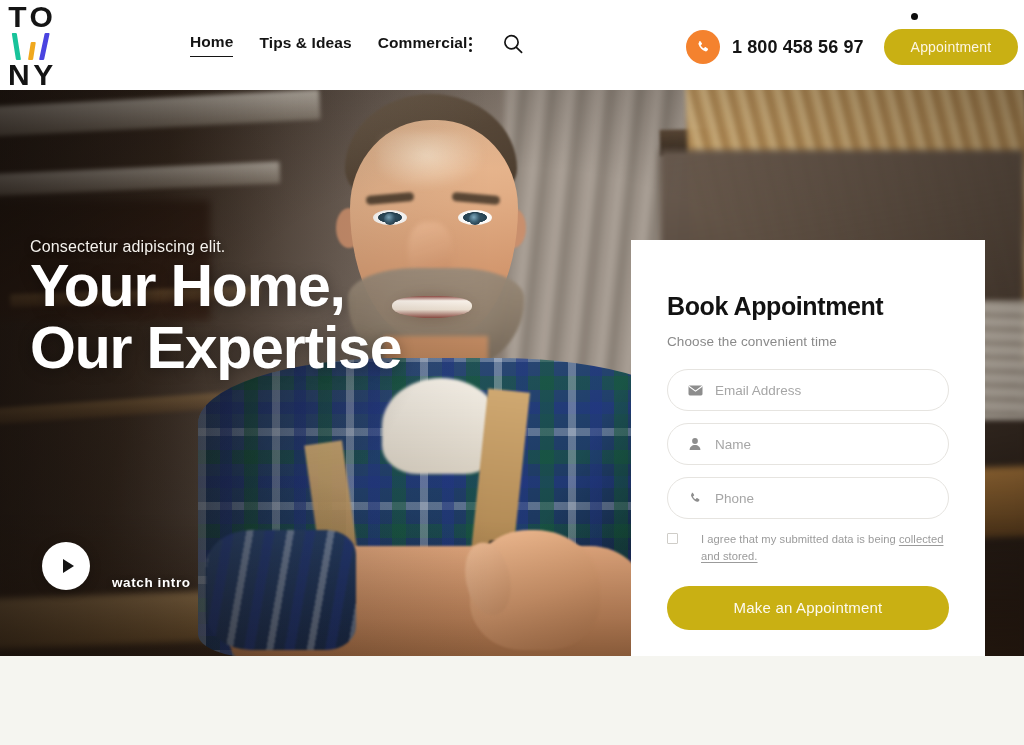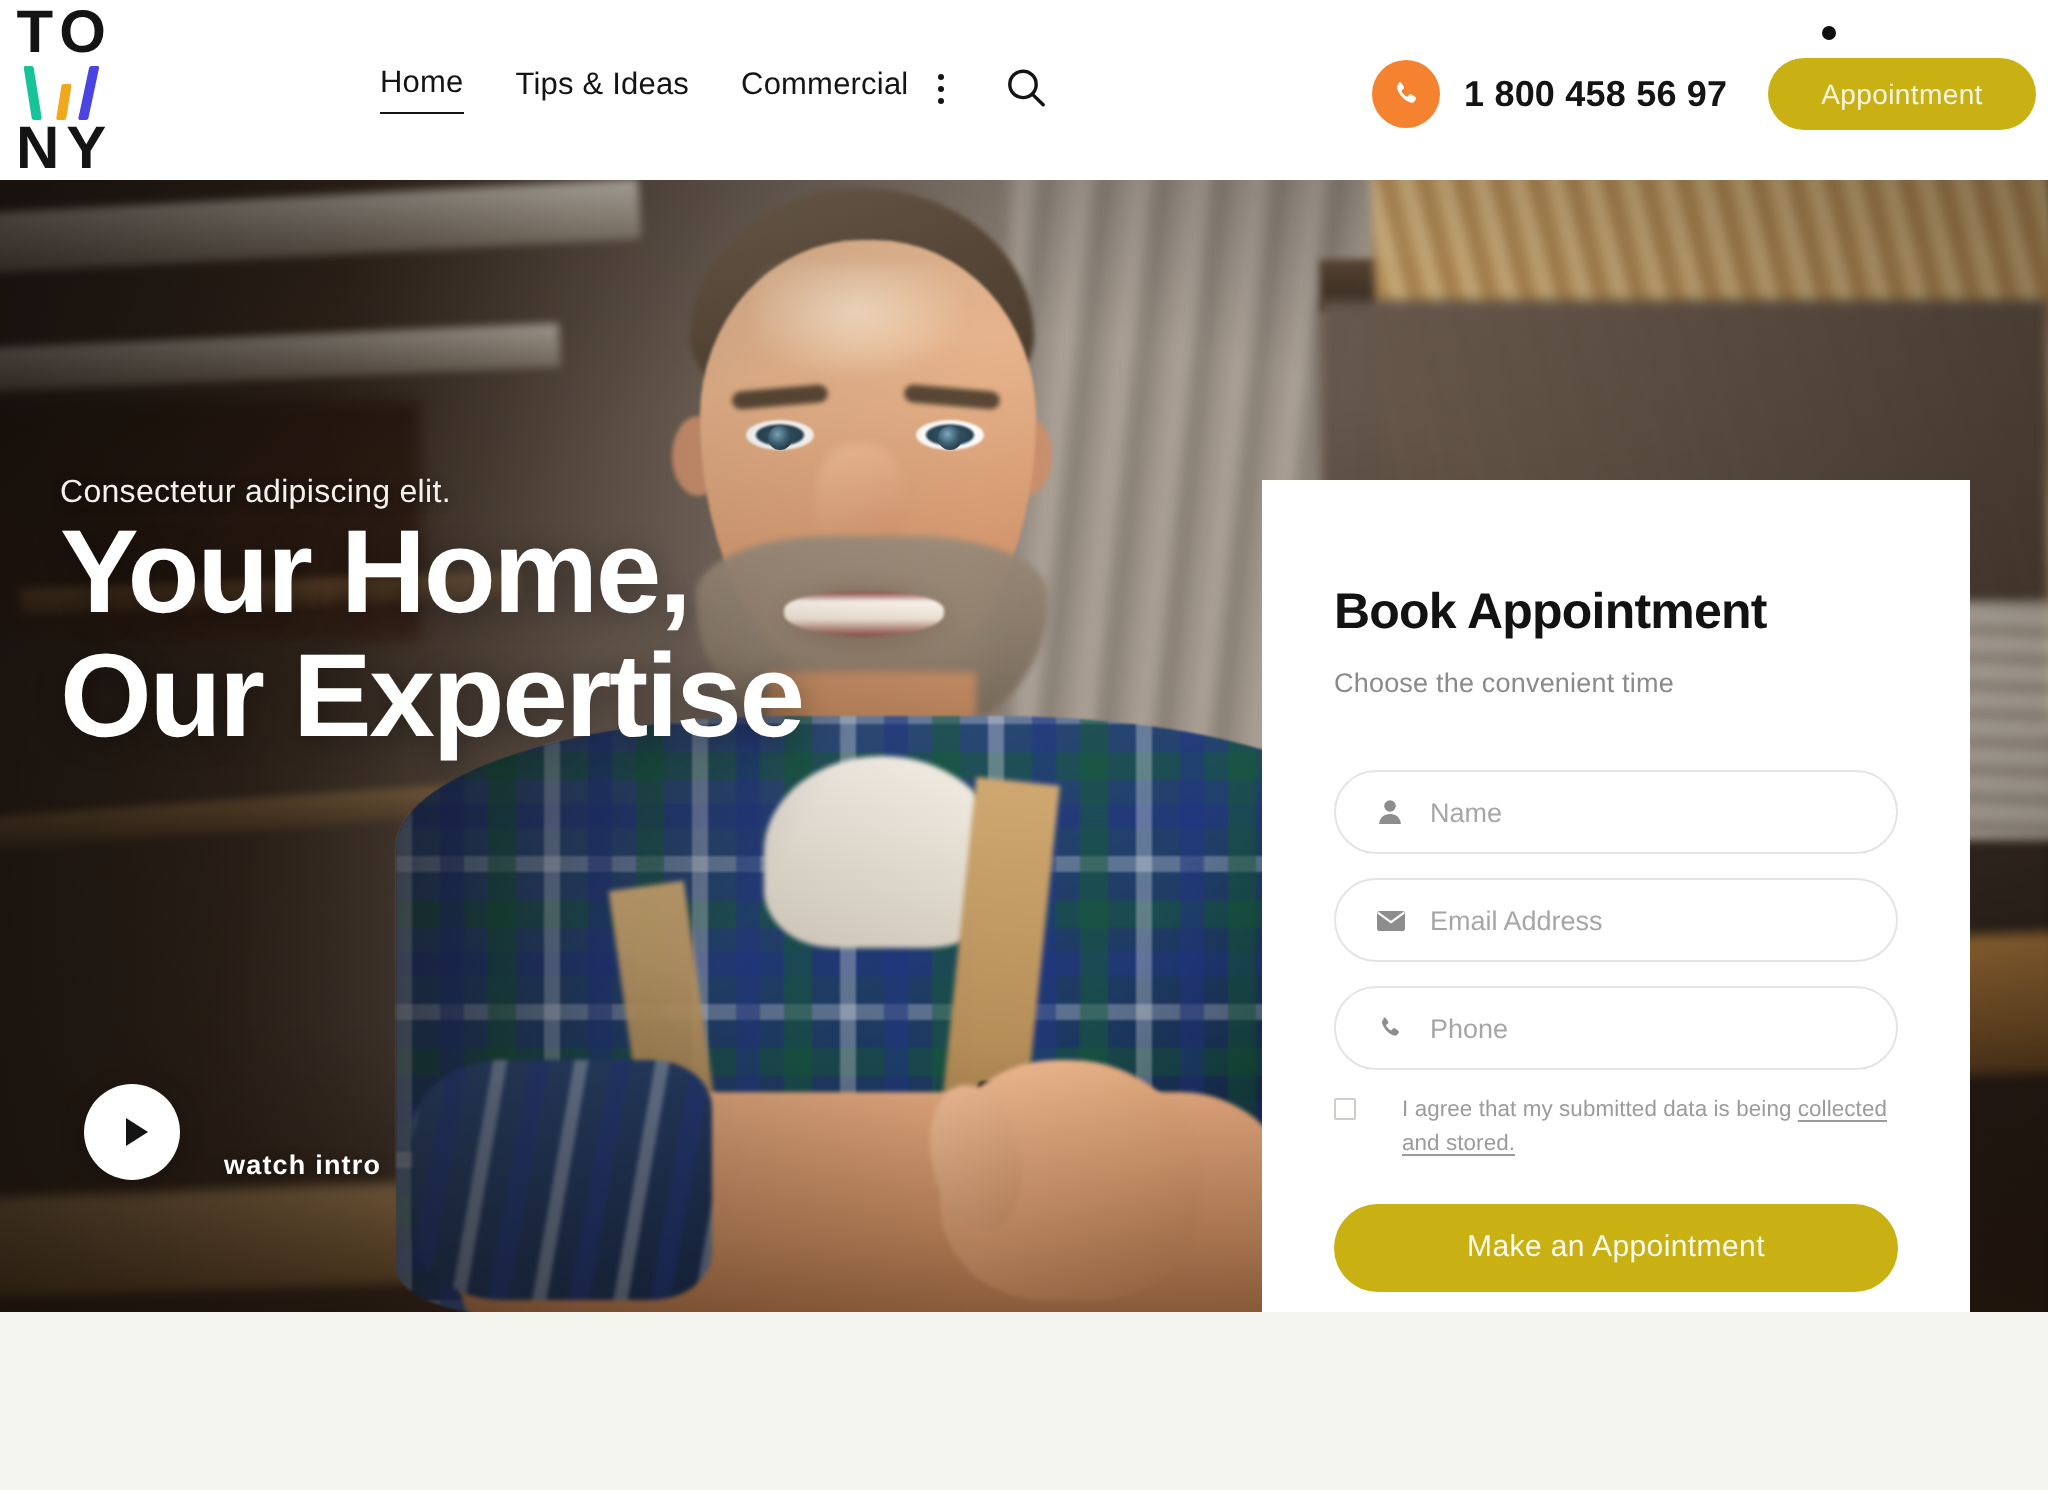--- a/index.html
+++ b/index.html
@@ -71,21 +71,21 @@
     left: 190px;
     top: 33px;
     display: flex;
     align-items: center;
     gap: 26px;
   }
   .nav-item {
     font-size: 15.5px;
     color: #141414;
     letter-spacing: 0.1px;
-    font-weight: 400;
+    font-weight: 700;
     cursor: pointer;
     padding-bottom: 5px;
     white-space: nowrap;
   }
   .nav-item.active {
     border-bottom: 1.6px solid #141414;
   }
 
   .dots-menu {
     position: absolute;
@@ -539,21 +539,21 @@
     font-size: 25px;
     font-weight: 800;
     color: #121212;
     letter-spacing: -0.4px;
     margin-bottom: 13px;
   }
   .form-sub {
     font-size: 13.5px;
     color: #8a8a8a;
     letter-spacing: 0.1px;
-    margin-bottom: 36px;
+    margin-bottom: 20px;
   }
   .field {
     position: relative;
     width: 282px;
     height: 42px;
     border: 1px solid #e6e4e0;
     border-radius: 21px;
     margin-bottom: 12px;
     display: flex;
     align-items: center;
@@ -747,36 +747,36 @@
       </div>
       <div class="watch-label">watch intro</div>
     </div>
 
     <div class="form-card">
       <div class="form-title">Book Appointment</div>
       <div class="form-sub">Choose the convenient time</div>
 
       <label class="field">
         <span class="field-icon">
+          <svg width="15" height="11" viewBox="0 0 15 11" fill="#8d8d8d" aria-hidden="true">
+            <rect x="0.5" y="0.5" width="14" height="10" rx="1.4"></rect>
+            <path d="M0.9 1.3 7.5 6.1 14.1 1.3" stroke="#ffffff" stroke-width="1.1" fill="none"></path>
+          </svg>
+        </span>
+        <input type="text" placeholder="Email Address" style="">
+      </label>
+
+      <label class="field">
+        <span class="field-icon">
           <svg width="14" height="14" viewBox="0 0 14 14" fill="#8d8d8d" aria-hidden="true">
             <circle cx="7" cy="4" r="2.9"></circle>
             <path d="M1.6 13c0-3 2.4-5 5.4-5s5.4 2 5.4 5H1.6z"></path>
           </svg>
         </span>
         <input type="text" placeholder="Name" style="">
-      </label>
-
-      <label class="field">
-        <span class="field-icon">
-          <svg width="15" height="11" viewBox="0 0 15 11" fill="#8d8d8d" aria-hidden="true">
-            <rect x="0.5" y="0.5" width="14" height="10" rx="1.4"></rect>
-            <path d="M0.9 1.3 7.5 6.1 14.1 1.3" stroke="#ffffff" stroke-width="1.1" fill="none"></path>
-          </svg>
-        </span>
-        <input type="text" placeholder="Email Address" style="">
       </label>
 
       <label class="field">
         <span class="field-icon">
           <svg width="14" height="14" viewBox="0 0 16 16" fill="#8d8d8d" aria-hidden="true">
             <path d="M4.3 2.2c.4-.3 1-.2 1.3.2l1.3 1.9c.3.4.2.9-.2 1.2l-.8.6c-.1.1-.2.3-.1.5.5 1.2 1.5 2.2 2.7 2.7.2.1.4 0 .5-.1l.6-.8c.3-.4.8-.5 1.2-.2l1.9 1.3c.4.3.5.9.2 1.3l-.7.9c-.5.6-1.3.8-2 .6C7.3 11.3 4.7 8.7 3.5 5.3c-.2-.7 0-1.5.6-2l.2-.2z"></path>
           </svg>
         </span>
         <input type="text" placeholder="Phone" style="">
       </label>

